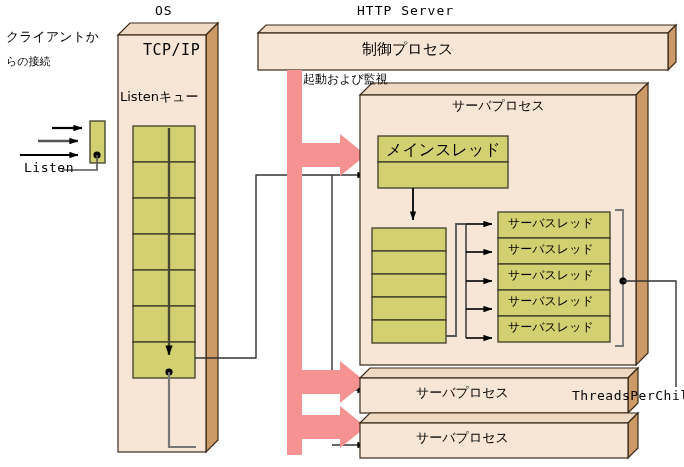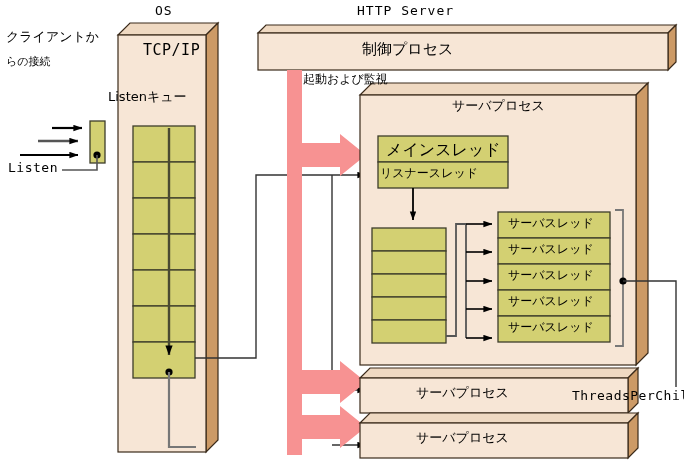--- a/index.html
+++ b/index.html
@@ -134,35 +134,34 @@
     </g>
   </svg>
 
   <div class="lbl mono" style="left:155px;top:4px;font-size:13px;letter-spacing:1px;">OS</div>
 
   <div class="lbl mono" style="left:357px;top:4px;font-size:13px;letter-spacing:1px;">HTTP Server</div>
 
   <div class="lbl" style="left:6px;top:30px;font-size:13px;">クライアントか</div>
   <div class="lbl" style="left:6px;top:56px;font-size:11px;">らの接続</div>
 
-  <div class="lbl mono" style="left:8px;top:161px;font-size:13px;letter-spacing:0.5px;">Listen</div>
+  <div class="lbl mono" style="left:24px;top:161px;font-size:13px;letter-spacing:0.5px;">Listen</div>
 
   <div class="lbl mono" style="left:143px;top:42px;font-size:15px;letter-spacing:0.5px;">TCP/IP</div>
 
-  <div class="lbl" style="left:108px;top:90px;font-size:13px;">Listenキュー</div>
+  <div class="lbl" style="left:120px;top:90px;font-size:13px;">Listenキュー</div>
 
   <div class="lbl" style="left:362px;top:41px;font-size:15px;">制御プロセス</div>
 
   <div class="lbl" style="left:303px;top:73px;font-size:12px;">起動および監視</div>
 
   <div class="lbl" style="left:452px;top:99px;font-size:13px;">サーバプロセス</div>
 
   <div class="lbl" style="left:386px;top:141px;font-size:16px;">メインスレッド</div>
 
-  <div class="lbl" style="left:380px;top:167px;font-size:12px;">リスナースレッド</div>
 
   <div class="lbl" style="left:508px;top:217px;font-size:12px;">サーバスレッド</div>
   <div class="lbl" style="left:508px;top:243px;font-size:12px;">サーバスレッド</div>
   <div class="lbl" style="left:508px;top:269px;font-size:12px;">サーバスレッド</div>
   <div class="lbl" style="left:508px;top:295px;font-size:12px;">サーバスレッド</div>
   <div class="lbl" style="left:508px;top:321px;font-size:12px;">サーバスレッド</div>
 
   <div class="lbl" style="left:416px;top:386px;font-size:13px;">サーバプロセス</div>
 
   <div class="lbl" style="left:416px;top:431px;font-size:13px;">サーバプロセス</div>

